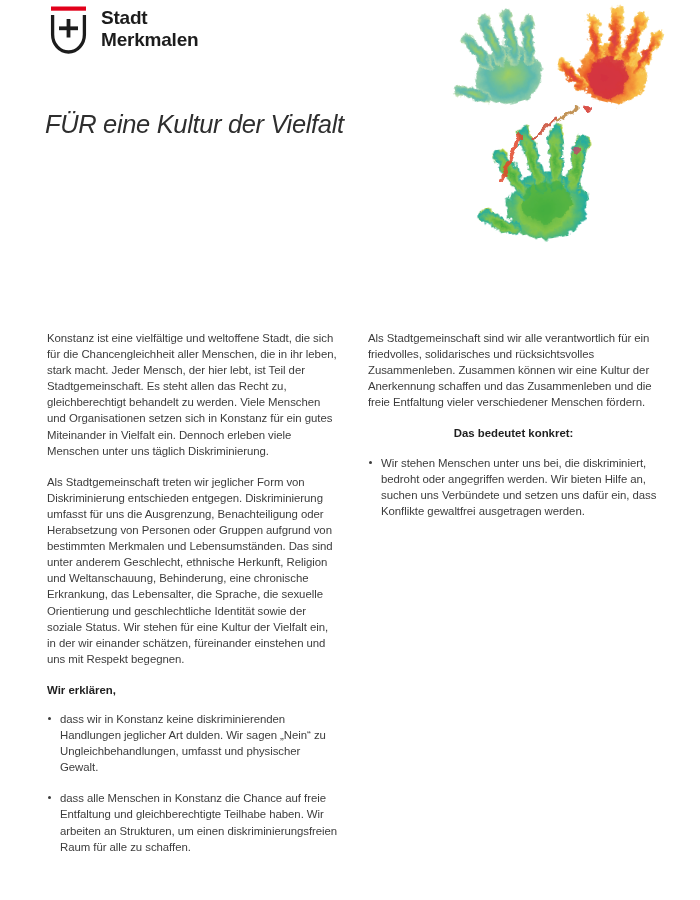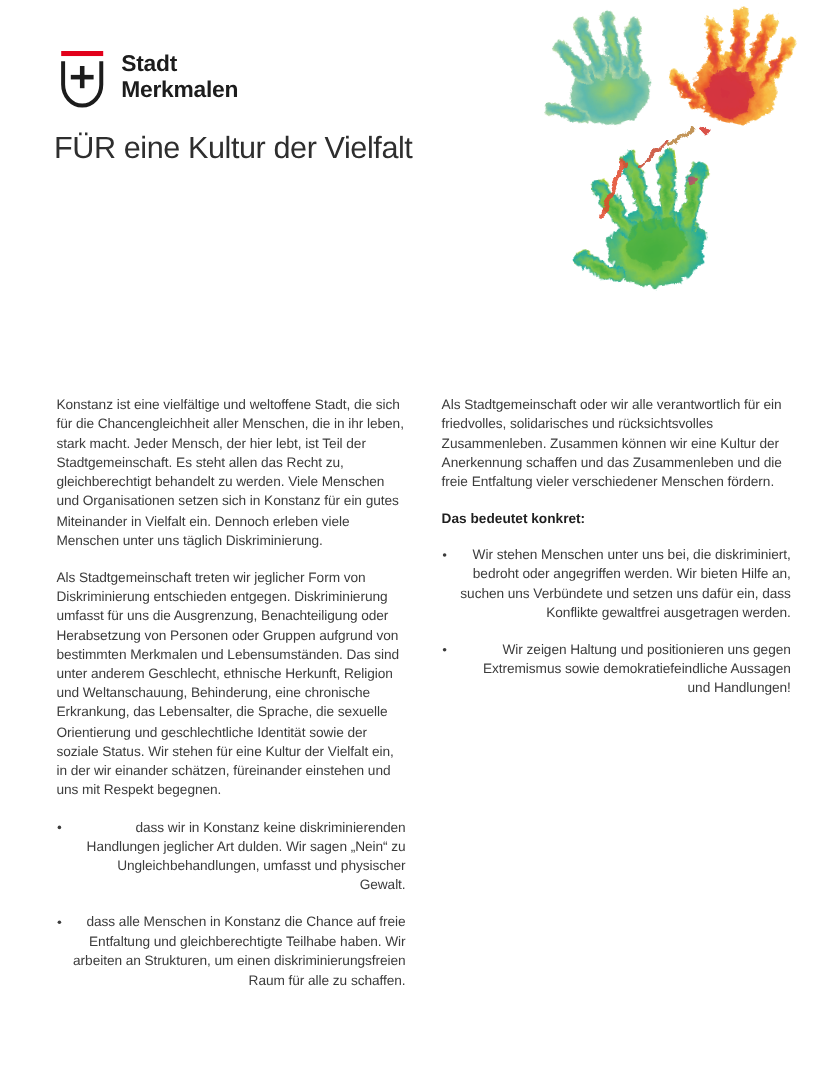--- a/index.html
+++ b/index.html
@@ -31,21 +31,20 @@
 
   
   .logo-block {
     position: absolute;
     top: 6px;
     left: 47px;
     display: flex;
     align-items: flex-start;
     gap: 11px;
     z-index: 3;
-    margin-top: 36px;
   }
   .logo-mark { width: 43px; height: 48px; flex: none; }
   .logo-mark svg { display: block; width: 100%; height: 100%; }
   .logo-words {
     font-family: "Liberation Sans", sans-serif;
     font-weight: bold;
     font-size: 19px;
     line-height: 21.5px;
     color: #1c1c1c;
     letter-spacing: -0.2px;
@@ -72,20 +71,21 @@
   }
   .headline .l2 { display: block; }
   .subtitle {
     margin-top: 16px;
     font-family: "Liberation Sans", sans-serif;
     font-weight: normal;
     font-size: 25.5px;
     line-height: 32px;
     letter-spacing: -0.35px;
     color: #2e2e2e;
+    font-style: italic;
   }
   .subtitle div { white-space: nowrap; }
 
   
   .columns {
     position: absolute;
     top: 330px;
     left: 47px;
     width: 612px;
     display: flex;
@@ -103,36 +103,35 @@
   }
   p.body:last-child { margin-bottom: 0; }
 
   .lead-bold {
     margin: 15px 0 13px 0;
     font-size: 11.4px;
     line-height: 16.1px;
     font-weight: bold;
     color: #1f1f1f;
   }
-  .lead-bold.tight-top { margin-top: 9px; }
+  .lead-bold.tight-top { margin-top: 9px; text-align: center; }
 
   ul.bullets {
     list-style: none;
     margin: 0;
     padding: 0;
   }
   ul.bullets li {
     position: relative;
     padding-left: 13px;
     margin-bottom: 15px;
     font-size: 11.4px;
     line-height: 16.1px;
     color: #3c3c3c;
     letter-spacing: -0.05px;
-    text-align: right;
   }
   ul.bullets li:last-child { margin-bottom: 0; }
   ul.bullets li .dot {
     position: absolute;
     left: 1px;
     top: 6px;
     width: 3px;
     height: 3px;
     border-radius: 50%;
     background: #3c3c3c;
@@ -242,40 +241,37 @@
   <div class="subtitle">
     <div>FÜR eine Kultur der Vielfalt</div>
   </div>
 </div>
 
 <div class="columns">
 
   <div class="col">
     <p class="body">Konstanz ist eine vielfältige und weltoffene Stadt, die sich für die Chancengleichheit aller Menschen, die in ihr leben, stark macht. Jeder Mensch, der hier lebt, ist Teil der Stadtgemeinschaft. Es steht allen das Recht zu, gleichberechtigt behandelt zu werden. Viele Menschen und Organisationen setzen sich in Konstanz für ein gutes Miteinander in Vielfalt ein. Dennoch erleben viele Menschen unter uns täglich Diskriminierung.</p>
     <p class="body">Als Stadtgemeinschaft treten wir jeglicher Form von Diskriminierung entschieden entgegen. Diskriminierung umfasst für uns die Ausgrenzung, Benachteiligung oder Herabsetzung von Personen oder Gruppen aufgrund von bestimmten Merkmalen und Lebensumständen. Das sind unter anderem Geschlecht, ethnische Herkunft, Religion und Weltanschauung, Behinderung, eine chronische Erkrankung, das Lebensalter, die Sprache, die sexuelle Orientierung und geschlechtliche Identität sowie der soziale Status. Wir stehen für eine Kultur der Vielfalt ein, in der wir einander schätzen, füreinander einstehen und uns mit Respekt begegnen.</p>
+    <p class="lead-bold">Wir erklären,</p>
     <ul class="bullets">
       <li>
         <span class="dot"></span>
         <span>dass wir in Konstanz keine diskriminierenden Handlungen jeglicher Art dulden. Wir sagen „Nein“ zu Ungleichbehandlungen, umfasst und physischer Gewalt.</span>
       </li>
       <li>
         <span class="dot"></span>
         <span>dass alle Menschen in Konstanz die Chance auf freie Entfaltung und gleichberechtigte Teilhabe haben. Wir arbeiten an Strukturen, um einen diskriminierungsfreien Raum für alle zu schaffen.</span>
       </li>
     </ul>
   </div>
 
   <div class="col">
-    <p class="body">Als Stadtgemeinschaft oder wir alle verantwortlich für ein friedvolles, solidarisches und rücksichtsvolles Zusammenleben. Zusammen können wir eine Kultur der Anerkennung schaffen und das Zusammenleben und die freie Entfaltung vieler verschiedener Menschen fördern.</p>
+    <p class="body">Als Stadtgemeinschaft sind wir alle verantwortlich für ein friedvolles, solidarisches und rücksichtsvolles Zusammenleben. Zusammen können wir eine Kultur der Anerkennung schaffen und das Zusammenleben und die freie Entfaltung vieler verschiedener Menschen fördern.</p>
     <p class="lead-bold tight-top">Das bedeutet konkret:</p>
     <ul class="bullets">
       <li>
         <span class="dot"></span>
         <span>Wir stehen Menschen unter uns bei, die diskriminiert, bedroht oder angegriffen werden. Wir bieten Hilfe an, suchen uns Verbündete und setzen uns dafür ein, dass Konflikte gewaltfrei ausgetragen werden.</span>
       </li>
-      <li>
-        <span class="dot"></span>
-        <span>Wir zeigen Haltung und positionieren uns gegen Extremismus sowie demokratiefeindliche Aussagen und Handlungen!</span>
-      </li>
     </ul>
   </div>
 
 </div>
 
 </body></html>

